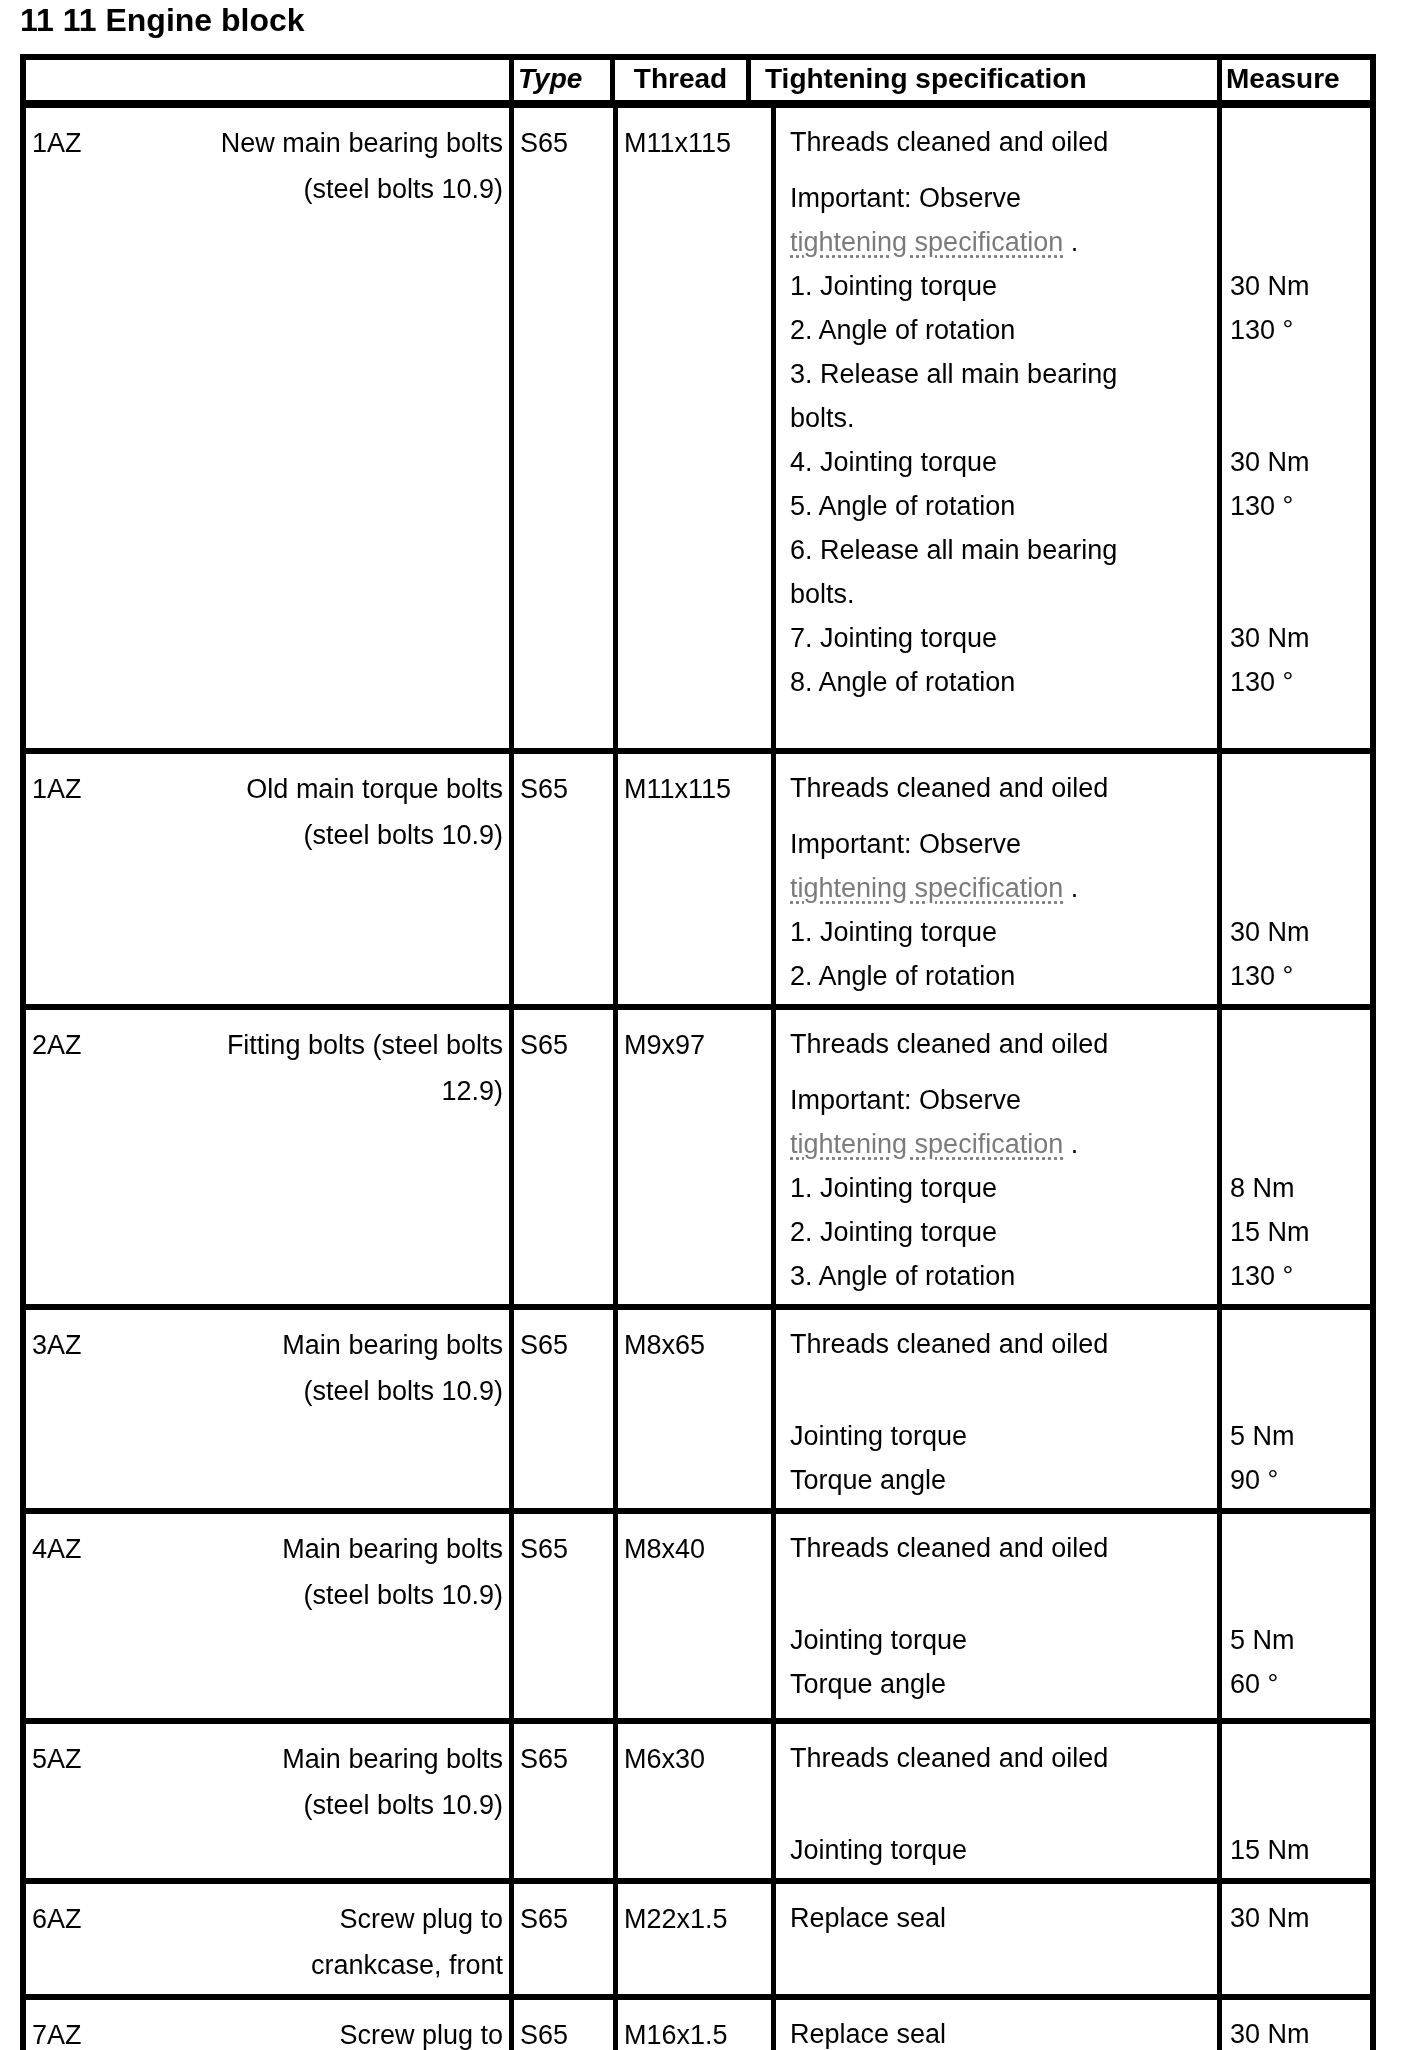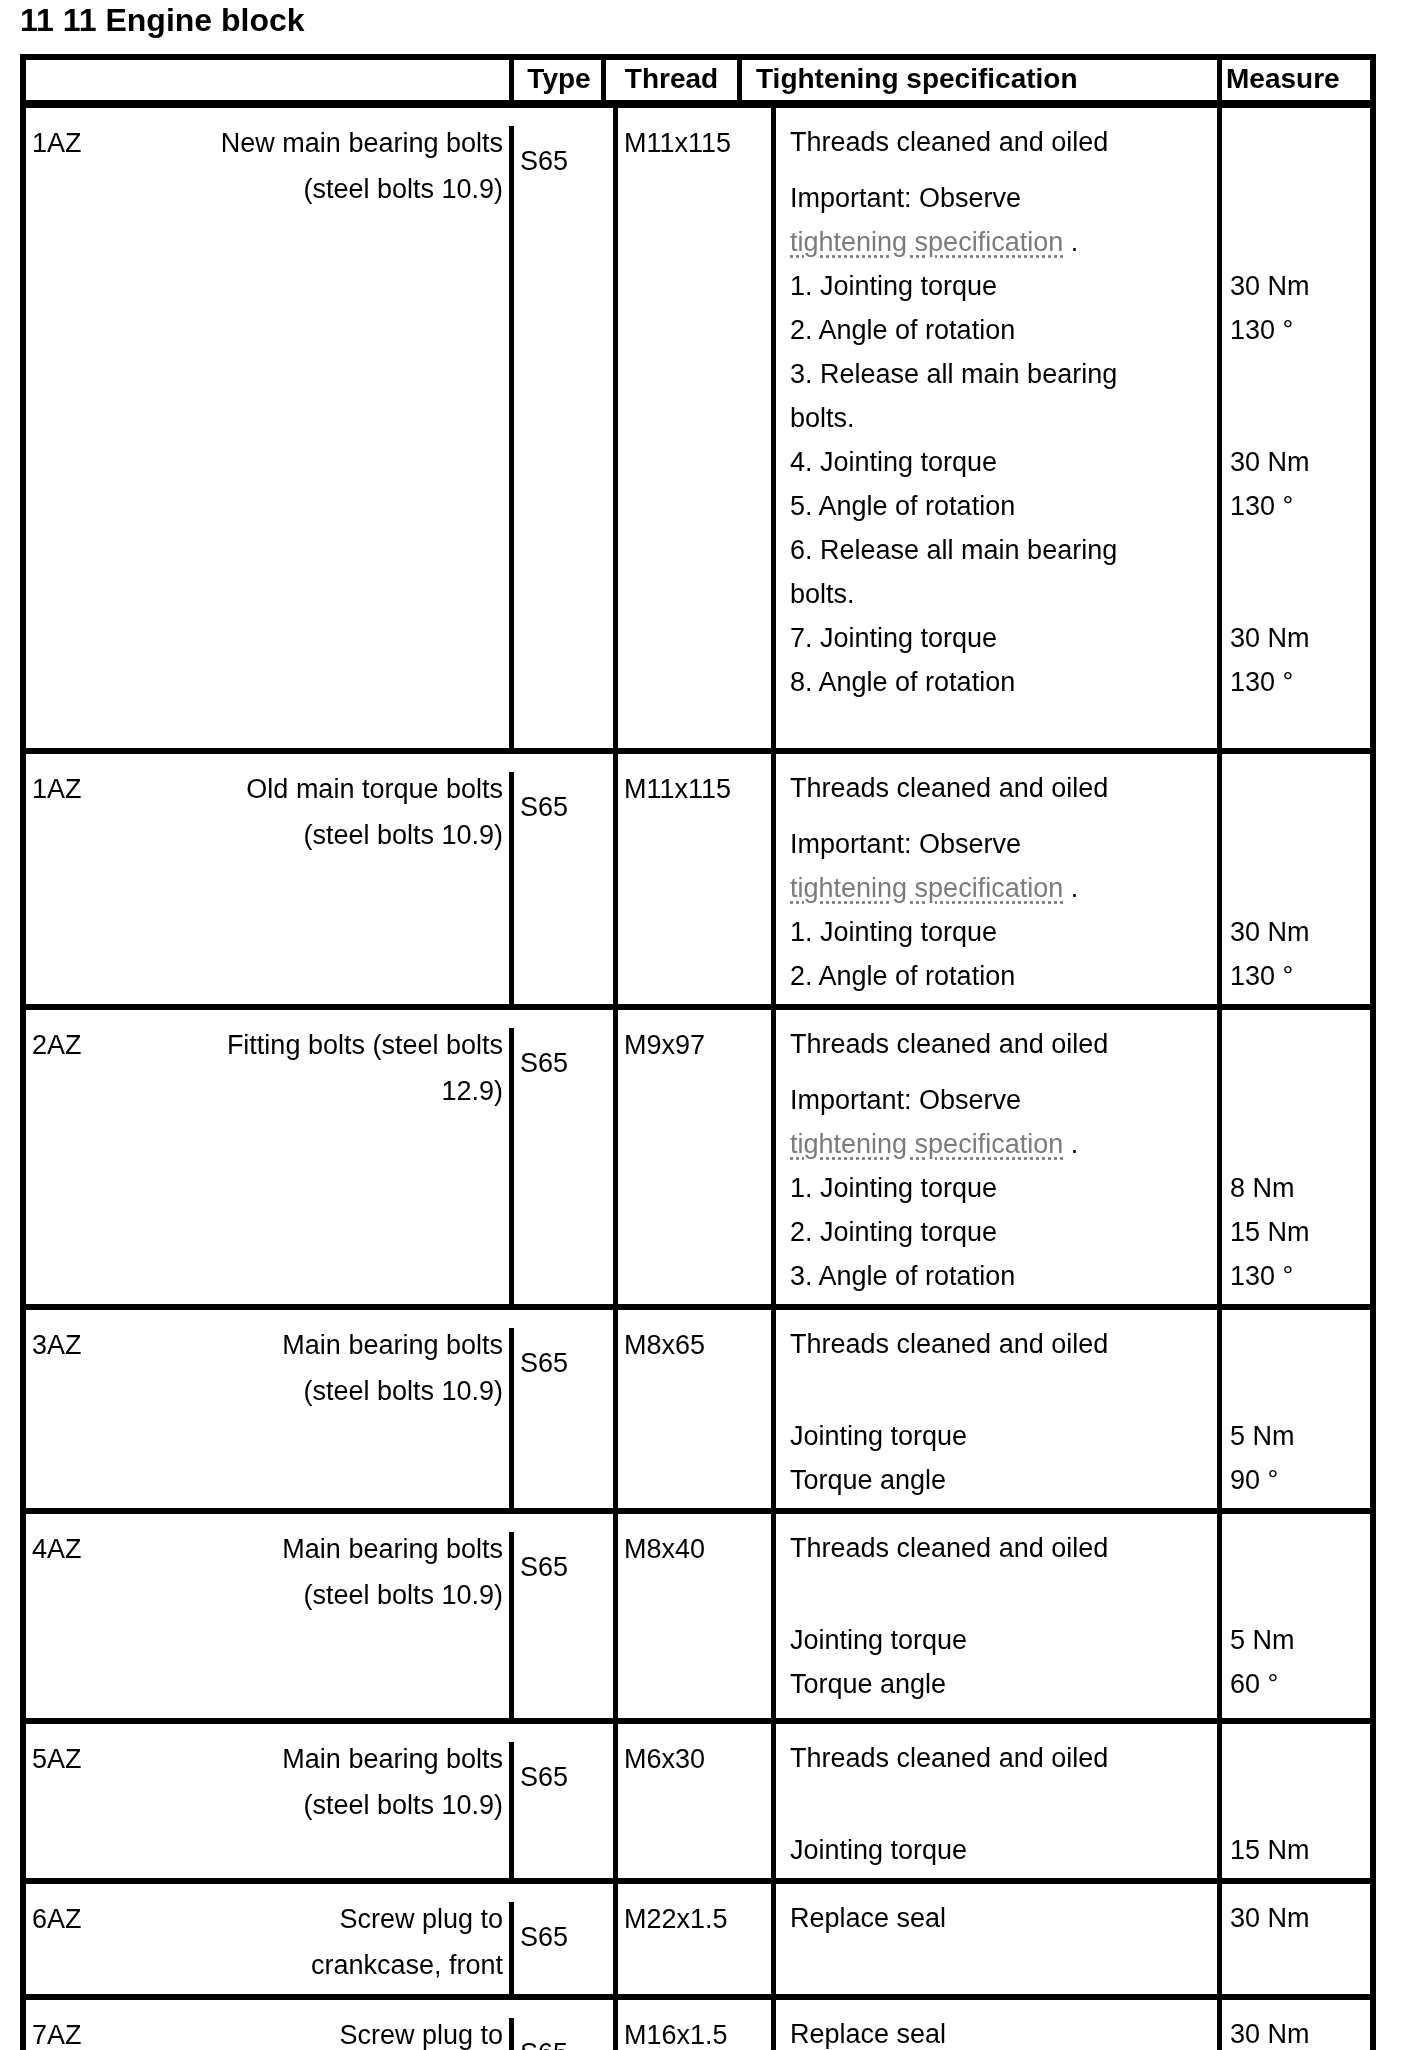--- a/index.html
+++ b/index.html
@@ -14,34 +14,34 @@
     font-size:32px; font-weight:bold; letter-spacing:0;
   }
   .ttable {
     position:absolute; left:20px; top:54px; width:1356px;
     border:6px solid #000; box-sizing:border-box; background:#fff;
   }
   
   .thead { display:flex; border-bottom:8px solid #000; font-weight:bold; font-size:28px; }
   .thead > div { padding:3px 4px 5px 4px; box-sizing:border-box; white-space:nowrap; }
   .h1 { width:483px; }
-  .h2 { width:92px; border-left:5px solid #000; text-align:center; padding-right:1px !important; }
+  .h2 { width:101px; border-left:5px solid #000; text-align:left; padding-right:1px !important;font-style:italic; }
   .h3 { width:136px; border-left:5px solid #000; text-align:center; }
   .h4 { flex:1; border-left:5px solid #000; padding-left:14px !important; }
   .h5 { width:153px; border-left:5px solid #000; padding-right:1px !important; }
   
   .tbody .trow { display:flex; box-sizing:border-box; }
   .tbody .trow + .trow { border-top:6px solid #000; }
   .c1 { width:483px; box-sizing:border-box; display:flex; padding:12px 6px 6px 6px; }
   .az { width:80px; flex:none; font-size:27px; line-height:46px; }
   .desc { flex:1; font-size:27px; line-height:46px;text-align:right; }
   .desc-line { display:block; }
   .c2, .c3 { box-sizing:border-box; border-left:5px solid #000; font-size:27px;
              padding:12px 4px 6px 6px; line-height:46px; }
-  .c2 { width:104px;margin-top:18px; }
+  .c2 { width:104px; }
   .c3 { width:158px; }
   .c4 { flex:1; box-sizing:border-box; border-left:5px solid #000; position:relative;
         padding:12px 0 6px 0; }
   .m-sep { position:absolute; top:0; bottom:0; right:148px; width:5px; background:#000; }
   .spec-line { display:flex; min-height:44px; line-height:44px; font-size:27px; }
   .spec-line[data-gap="para"]  { margin-top:12px; }
   .spec-line[data-gap="block"] { margin-top:48px; }
   .spec-text { flex:1; padding:0 8px 0 14px; }
   .spec-measure { width:153px; flex:none; box-sizing:border-box; padding-left:13px; white-space:nowrap; }
   .lnk { color:#7b7b7b; text-decoration:underline; text-decoration-style:dotted; text-underline-offset:4px; }

